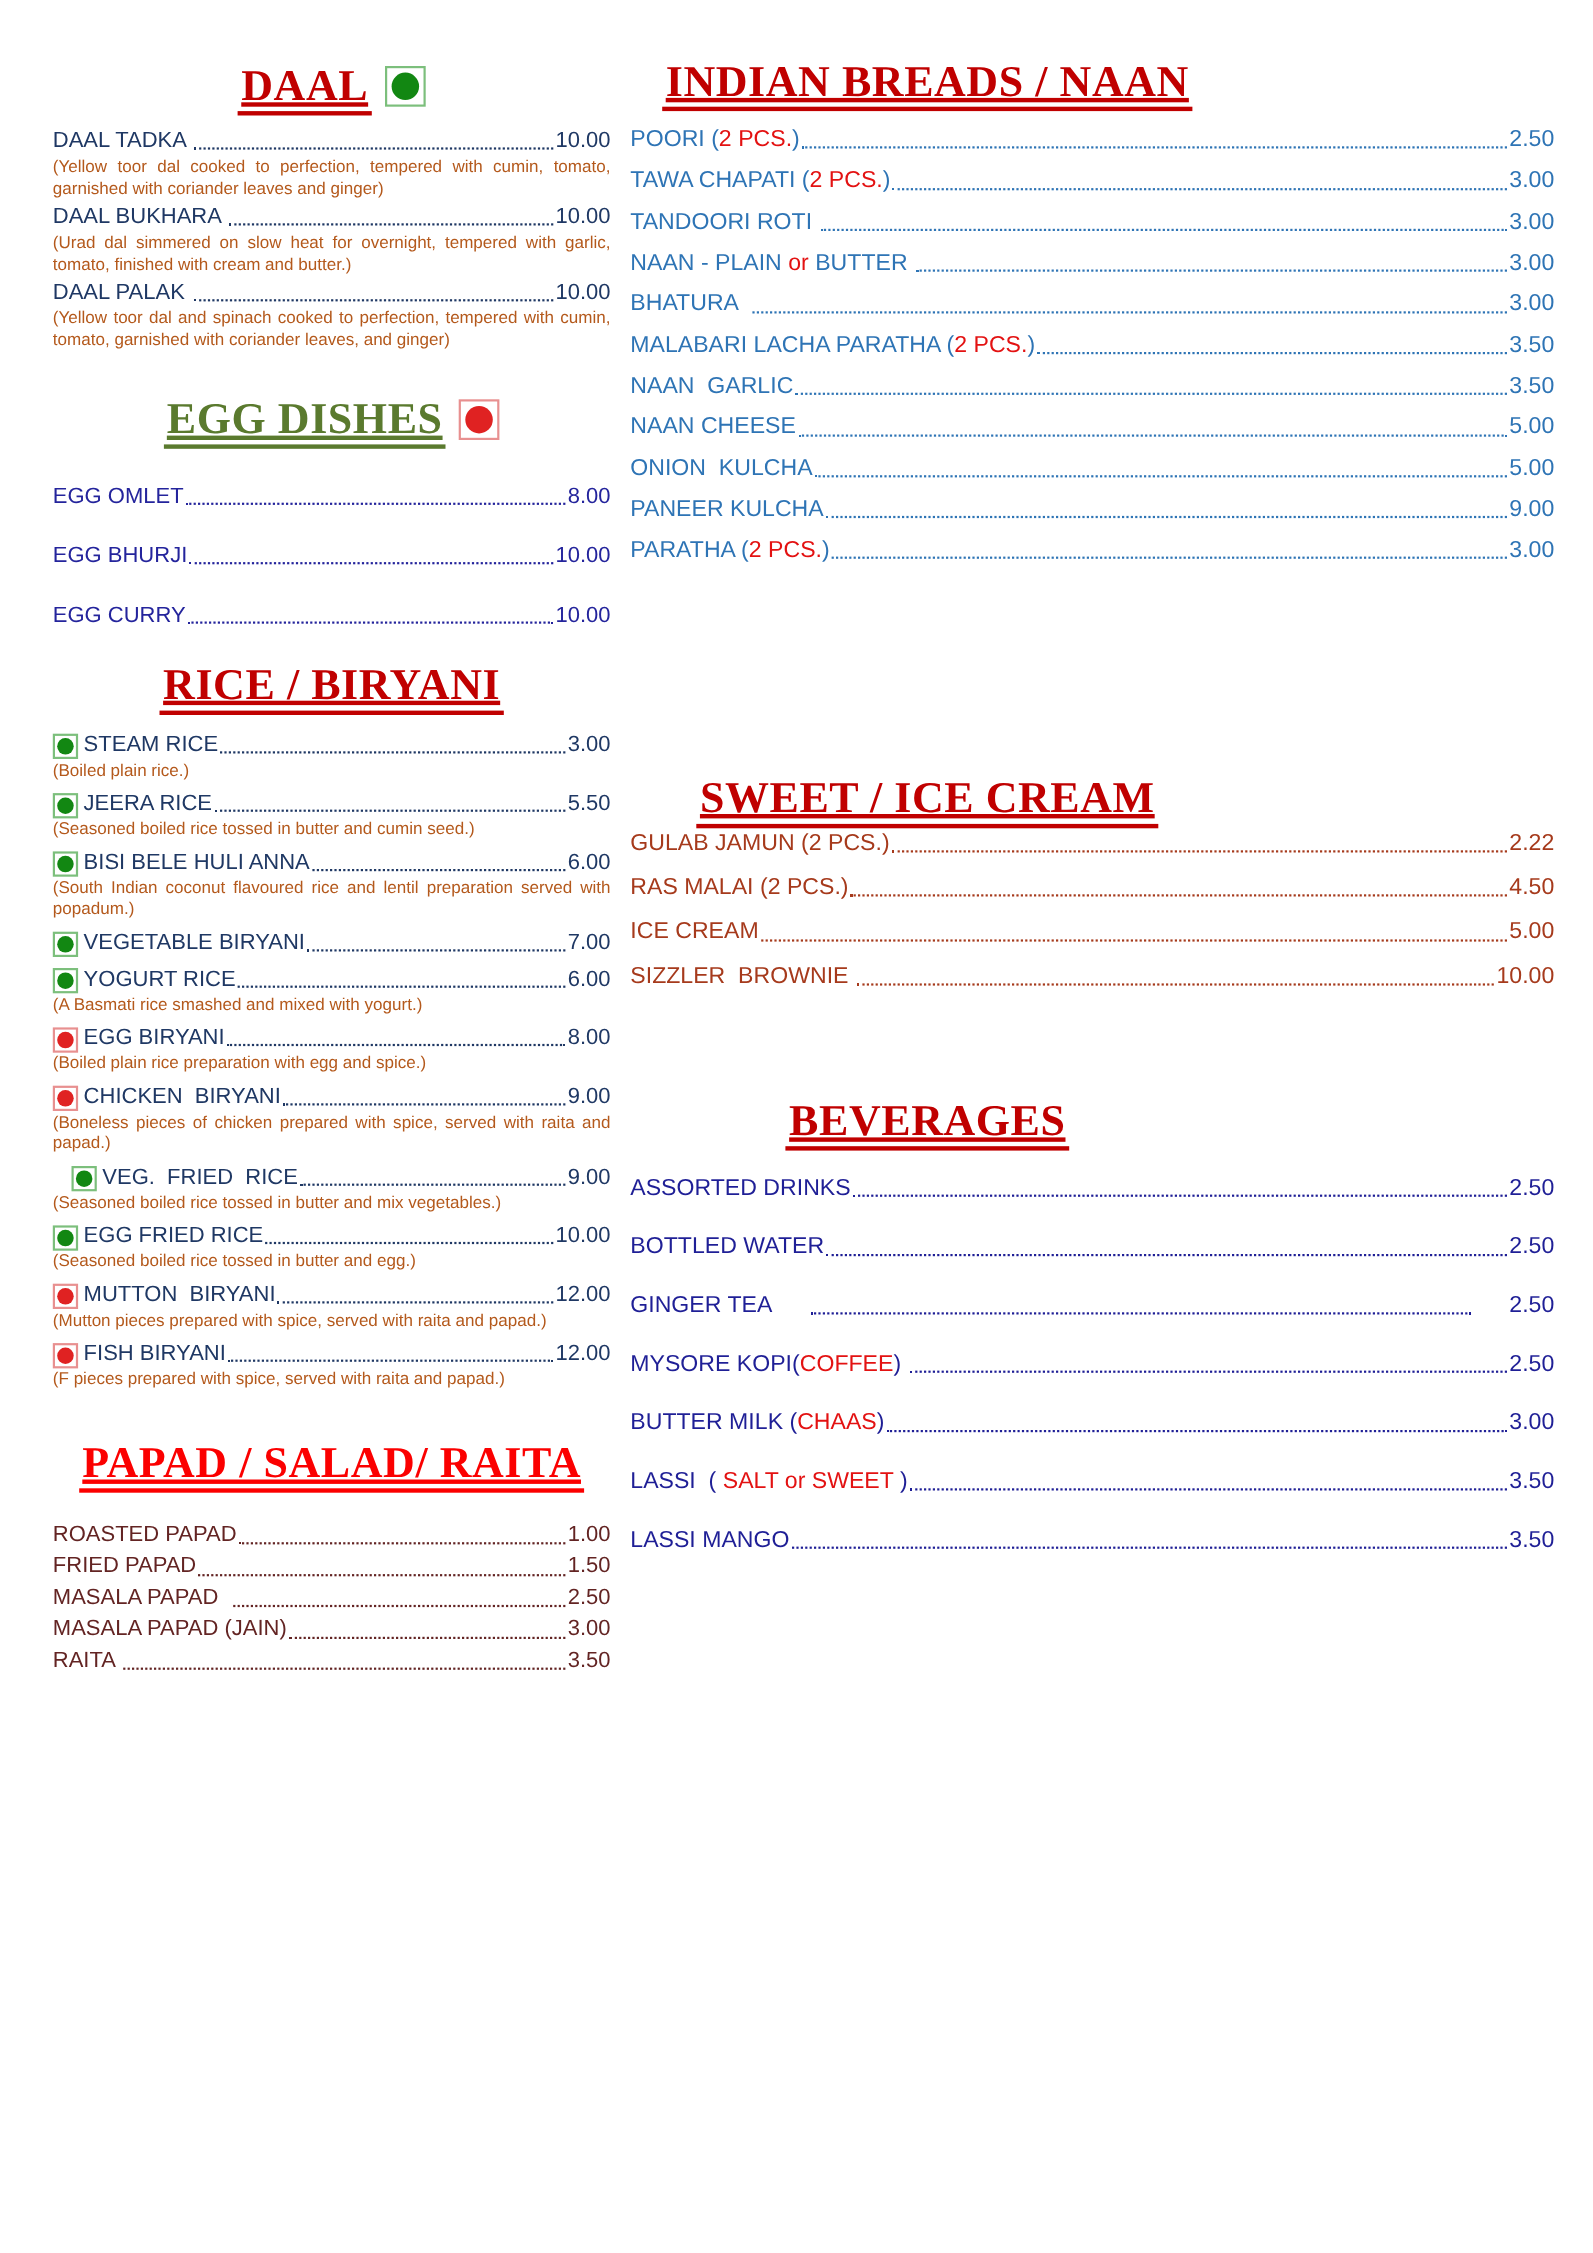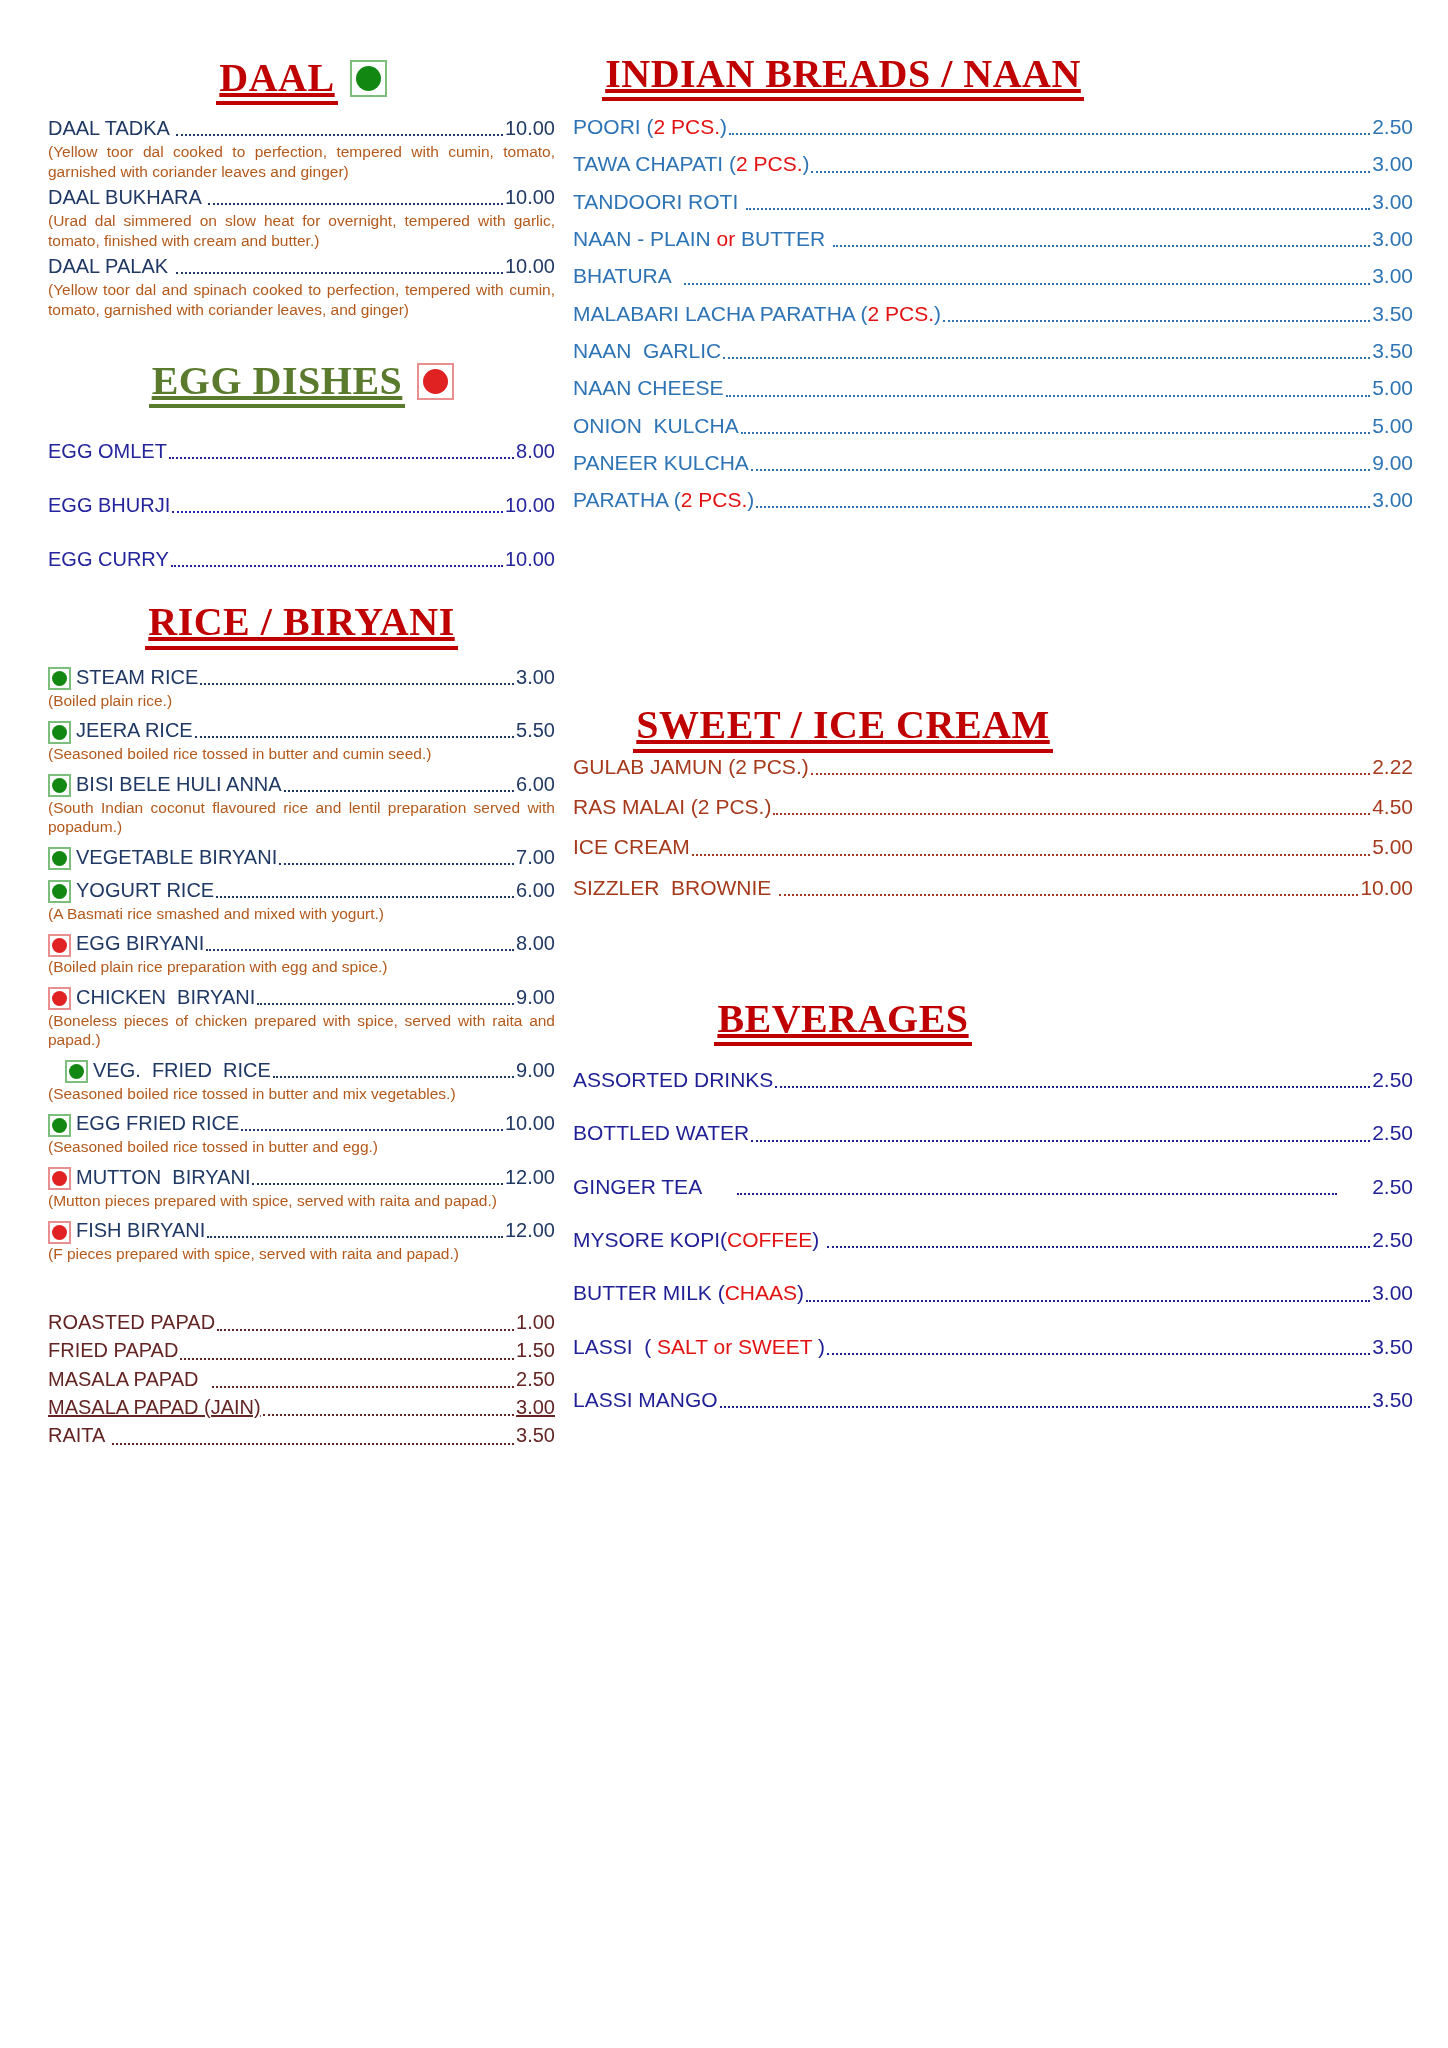--- a/index.html
+++ b/index.html
@@ -244,20 +244,23 @@
               </span>
               <span class="name">FISH BIRYANI</span>
               <span class="leader"></span>
               <span class="price">12.00</span>
             </div>
             <div class="desc" style="color: rgb(180, 89, 28);">(F pieces prepared with spice, served with raita and papad.)</div>
           </div>
         </div>
       </div>
       <div class="section" id="sec-papad">
+        <div class="section-heading"><span class="heading-wrap">
+            <span class="heading-text" style="color: rgb(251, 0, 0);">PAPAD / SALAD/ RAITA</span>
+          </span></div>
         <div class="items">
           <div class="item">
             <div class="row" style="color: rgb(99, 36, 35);">
               <span class="name">ROASTED PAPAD</span>
               <span class="leader"></span>
               <span class="price">1.00</span>
             </div>
           </div>
           <div class="item">
             <div class="row" style="color: rgb(99, 36, 35);">
@@ -267,21 +270,21 @@
             </div>
           </div>
           <div class="item">
             <div class="row" style="color: rgb(99, 36, 35);">
               <span class="name">MASALA PAPAD  </span>
               <span class="leader"></span>
               <span class="price">2.50</span>
             </div>
           </div>
           <div class="item">
-            <div class="row" style="color: rgb(99, 36, 35); text-decoration: underline;">
+            <div class="row" style="color: rgb(99, 36, 35);">
               <span class="name">MASALA PAPAD (JAIN)</span>
               <span class="leader"></span>
               <span class="price">3.00</span>
             </div>
           </div>
           <div class="item">
             <div class="row" style="color: rgb(99, 36, 35);">
               <span class="name">RAITA </span>
               <span class="leader"></span>
               <span class="price">3.50</span>

